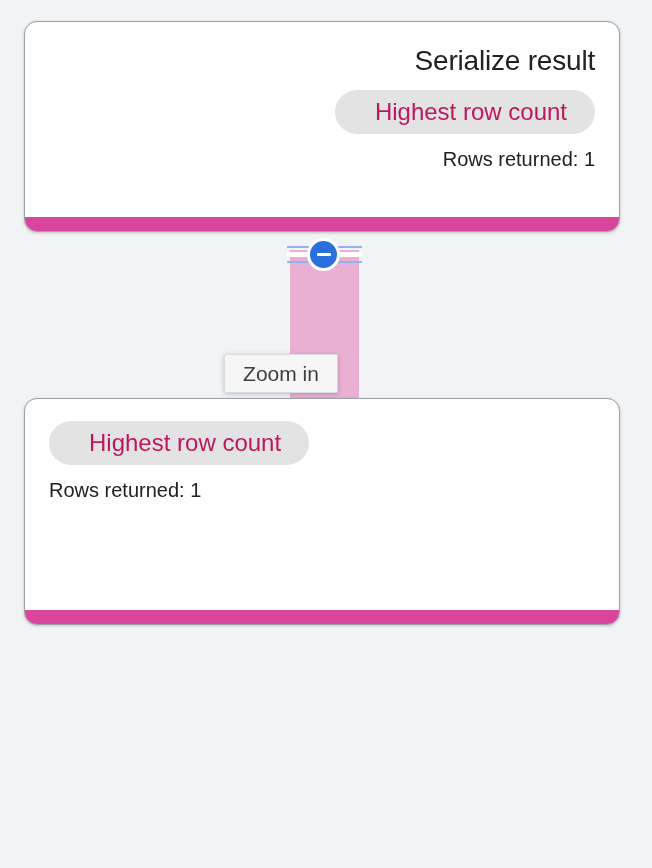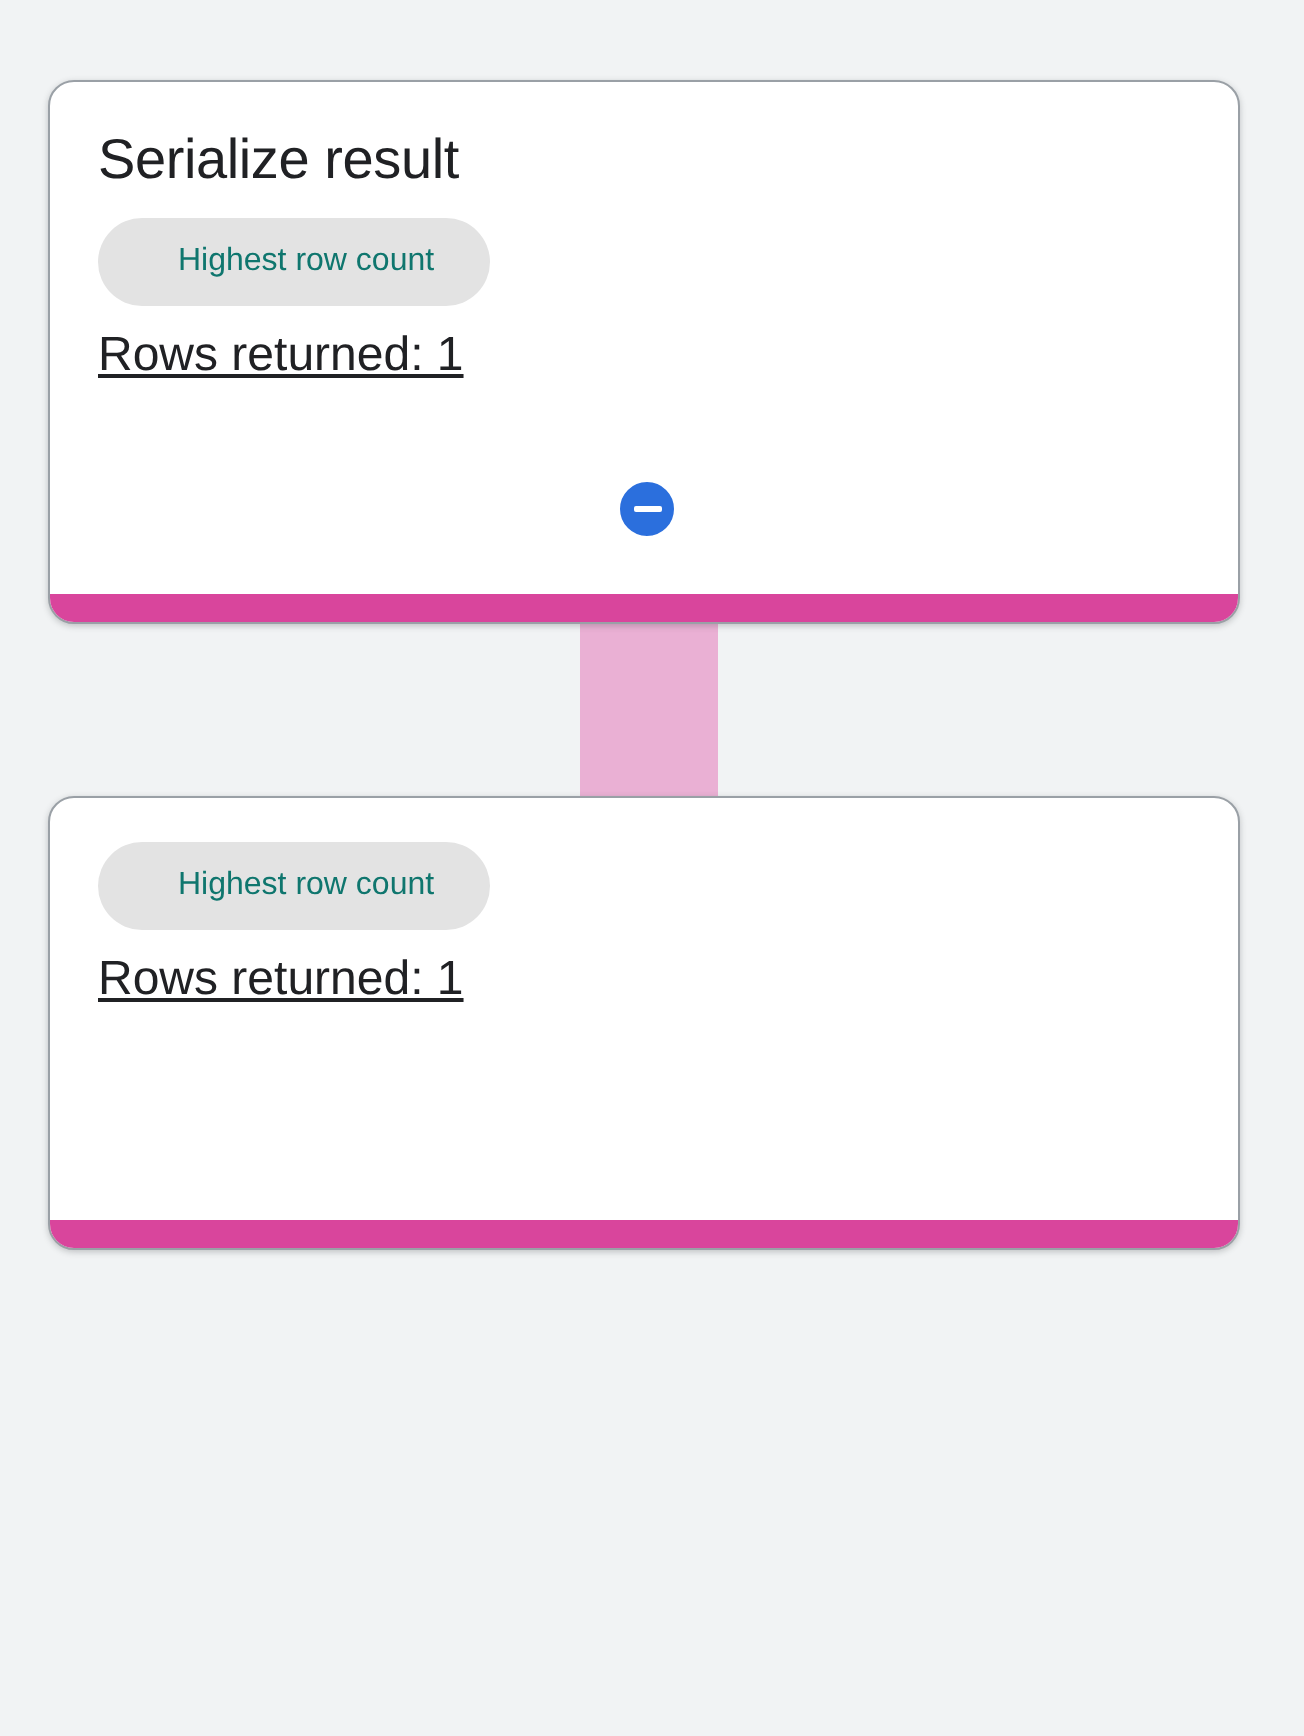--- a/index.html
+++ b/index.html
@@ -86,56 +86,55 @@
     left: 24px;
     width: 596px;
     background: #ffffff;
     border: 1px solid #9aa0a6;
     border-radius: 13px;
     box-sizing: border-box;
     overflow: hidden;
     z-index: 4;
     box-shadow: 0 1px 3px rgba(60,64,67,0.28);
   }
-  #card-serialize { top: 40px;  height: 272px; }
+  #card-serialize { top: 21px;  height: 211px; text-align: right; }
   #card-unit      { top: 398px; height: 227px; }
 
   .card-body {
     padding: 22px 24px 0 24px;
   }
 
   .card-title {
     font-size: 28px;
     line-height: 34px;
     color: #202124;
     font-weight: 400;
     letter-spacing: -0.2px;
     margin: 0 0 12px 0;
     white-space: nowrap;
   }
 
   .chip {
     display: inline-block;
     background: #e3e3e3;
-    color: #0f766e;
-    font-size: 16px;
+    color: #be185d;
+    font-size: 24px;
     line-height: 28px;
     border-radius: 22px;
     padding: 8px 28px 8px 40px;
     margin: 0 0 10px 0;
     white-space: nowrap;
   }
 
   .card-meta {
-    font-size: 24px;
+    font-size: 20px;
     line-height: 30px;
     color: #202124;
     margin: 0;
     white-space: nowrap;
-    text-decoration: underline;
   }
 
   .card-accent {
     position: absolute;
     left: 0;
     right: 0;
     bottom: 0;
     height: 14px;
     background: #d9459c;
   }
@@ -194,14 +193,15 @@
   </div>
 
   <div class="card" id="card-unit">
     <div class="card-body">
       <div class="chip">Highest row count</div>
       <div class="card-meta">Rows returned: 1</div>
     </div>
     <div class="card-accent"></div>
   </div>
 
+  <div class="tooltip">Zoom in</div>
 
 </div>
 
 </body></html>

